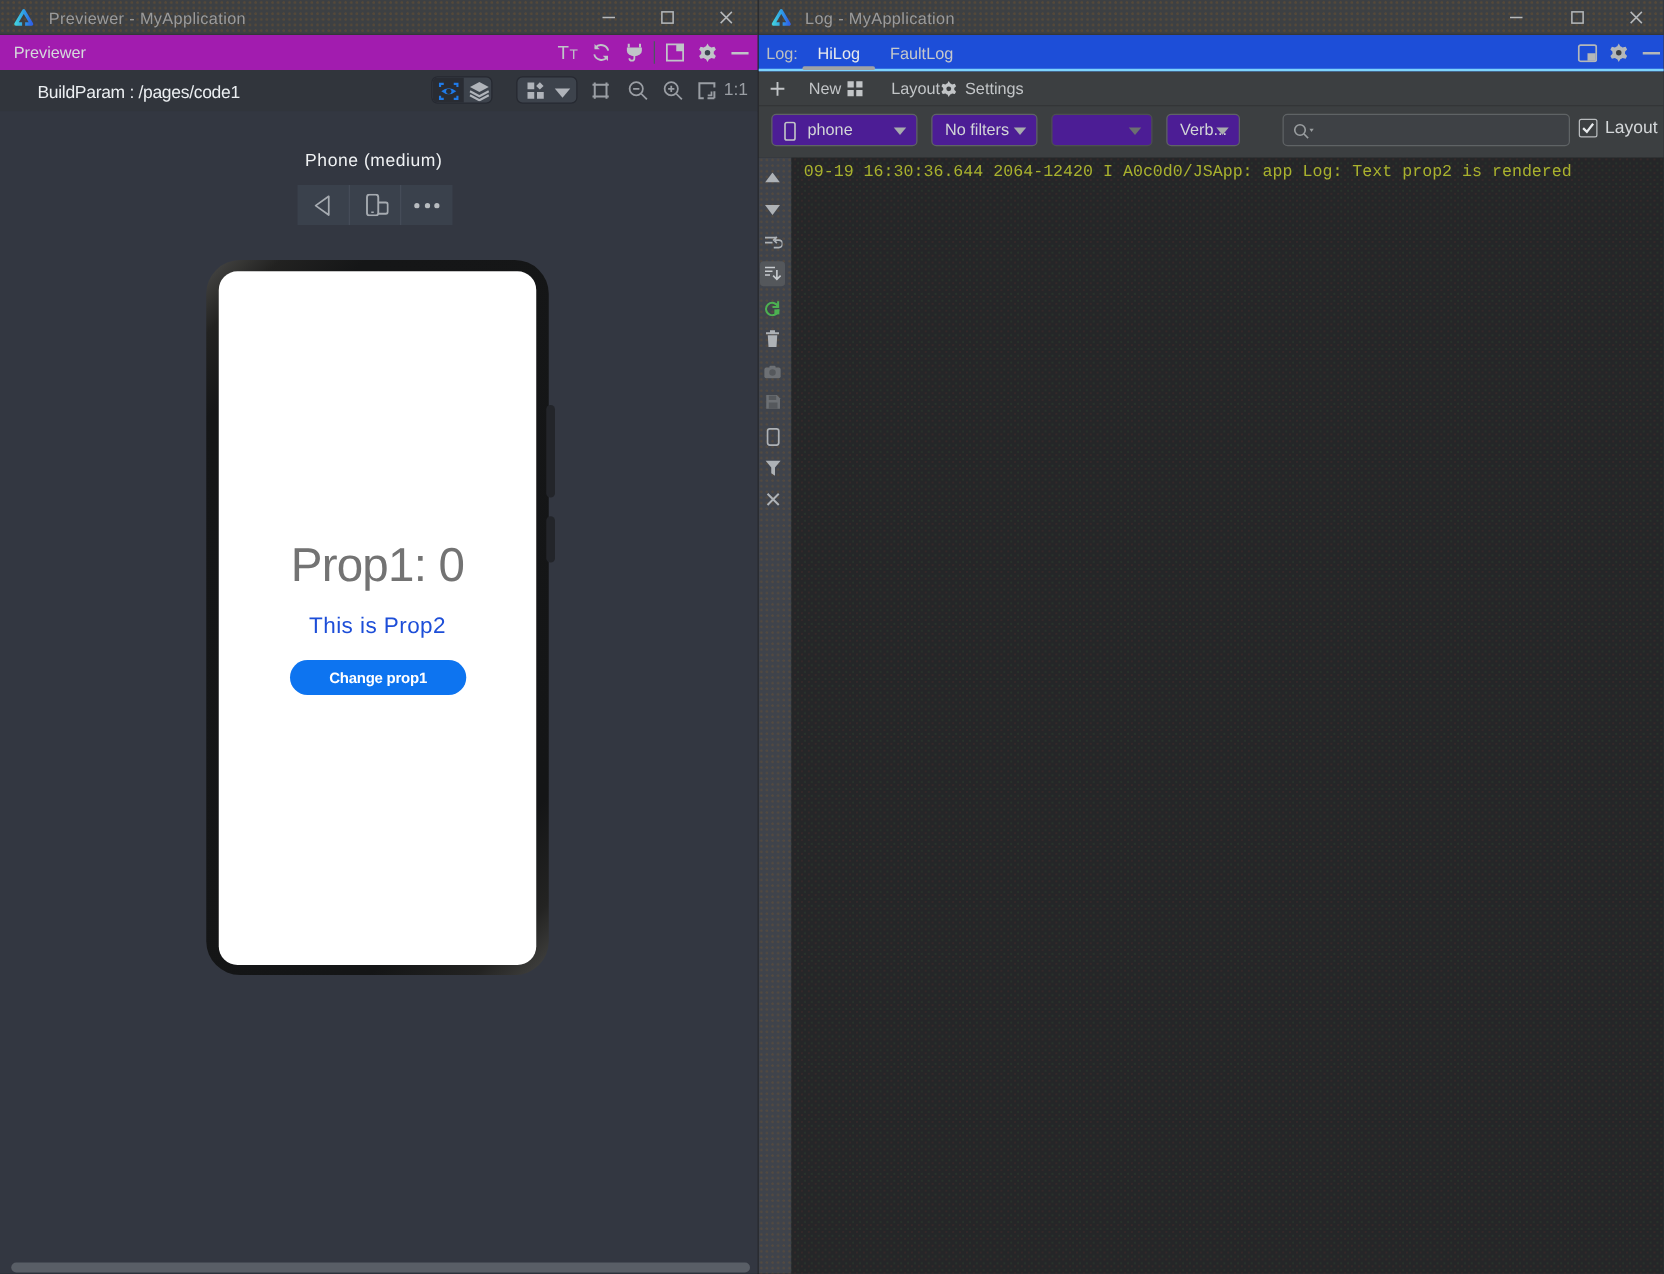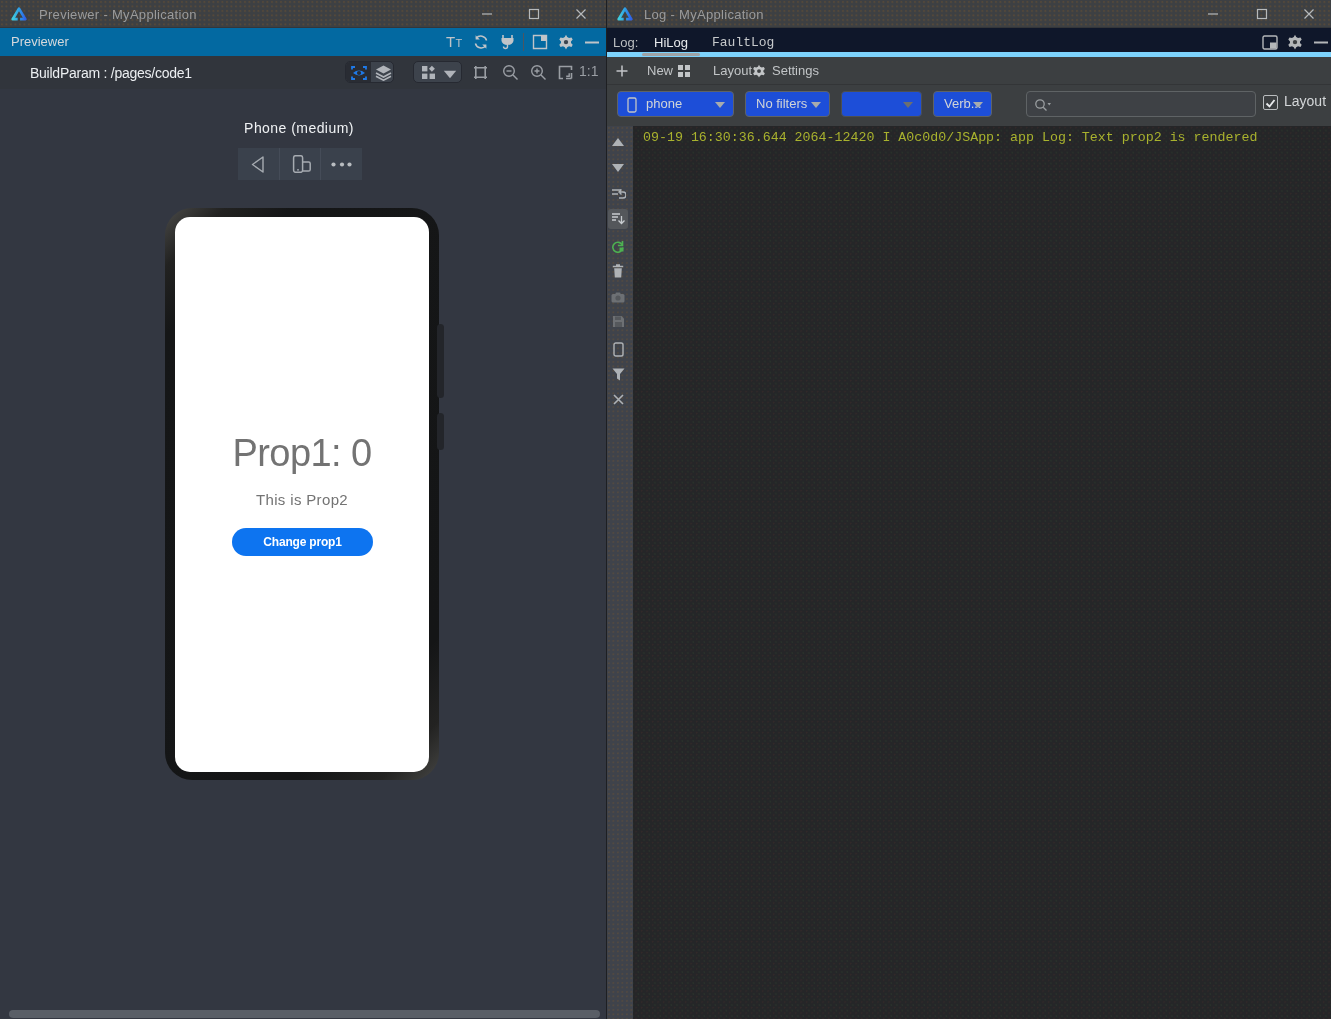--- a/index.html
+++ b/index.html
@@ -11,61 +11,61 @@
 
 .titlebar { position:absolute; left:0; top:0; right:0; height:28px; background:#3d4043; box-shadow:0 -1px 0 0 #343639 inset;
   background-image: radial-gradient(circle at 2px 2px, rgba(125,88,42,0.38) 0.8px, rgba(125,88,42,0) 1.3px);
   background-size: 4.5px 4.5px; }
 .titlebar .logo { position:absolute; left:11px; top:6px; }
 .titlebar .ttext { position:absolute; left:39px; top:7px; font-size:13px; color:#9b9b9b; letter-spacing:0.3px; }
 .wctrl { position:absolute; top:0; width:46px; height:28px; }
 .wctrl svg { position:absolute; left:50%; top:50%; transform:translate(-50%,-50%); }
 
 
-#prevbar { position:absolute; left:0; top:28px; width:606px; height:28px; background:#0369a1; }
+#prevbar { position:absolute; left:0; top:28px; width:606px; height:28px; background:#a21caf; }
 #prevbar .label { position:absolute; left:11px; top:6px; font-size:13px; color:#d6d9dc; }
 #buildbar { position:absolute; left:0; top:56px; width:606px; height:33px; background:#31353c; }
 #buildbar .label { position:absolute; left:30px; top:9px; font-size:14px; color:#eceff2; letter-spacing:-0.25px; }
 #preview { position:absolute; left:0; top:89px; width:606px; height:930px; background:#333741; }
 
 .devlabel { position:absolute; left:-4px; top:31px; width:606px; text-align:center; font-size:14px; color:#f0f2f4; letter-spacing:0.45px; }
 #btnbar { position:absolute; left:238px; top:59px; width:124px; height:32px; background:#3a414c; display:flex; }
 #btnbar .cell { flex:1; display:flex; align-items:center; justify-content:center; position:relative; }
 #btnbar .cell + .cell { border-left:1px solid #454c58; }
 
 
 #phone { position:absolute; left:165px; top:119px; width:274px; height:572px; border-radius:27px;
   background:linear-gradient(135deg,#4a4a48 0%,#222221 7%,#151617 15%,#141516 83%,#232322 93%,#454543 100%); }
 #screen { position:absolute; left:10px; top:9px; width:254px; height:555px; border-radius:15px; background:#ffffff; }
 .sidebtn { position:absolute; left:272px; width:7px; background:#23252a; border-radius:4px; }
 #prop1 { position:absolute; left:0; top:217px; width:254px; text-align:center; font-size:38px; line-height:38px; color:#737373; letter-spacing:-0.6px; }
-#prop2 { position:absolute; left:0; top:273px; width:254px; text-align:center; font-size:15px; line-height:20.5px; color:#737373; letter-spacing:0.35px; }
+#prop2 { position:absolute; left:0; top:273px; width:254px; text-align:center; font-size:18px; line-height:20.5px; color:#1d4ed8; letter-spacing:0.35px; }
 #chbtn { position:absolute; left:57px; top:311px; width:141px; height:28px; border-radius:14px; background:#0d74f0;
   color:#ffffff; font-size:12px; font-weight:bold; text-align:center; line-height:28px; letter-spacing:-0.2px; }
 #hscroll { position:absolute; left:9px; top:921px; width:591px; height:8px; border-radius:4px; background:#595e66; }
 
 
-#tabsrow { position:absolute; left:0; top:28px; width:724px; height:29px; background:#0f172a; border-bottom:5px solid #7dd3fc; }
+#tabsrow { position:absolute; left:0; top:28px; width:724px; height:29px; background:#1d4ed8; border-bottom:2px solid #7dd3fc; }
 #menurow { position:absolute; left:0; top:58px; width:724px; height:26px; background:#3c3f41; }
 #filterrow { position:absolute; left:0; top:84px; width:724px; height:42px; background:#3c3f41; box-shadow:0 1px 0 0 #333537 inset; }
 #logarea { position:absolute; left:0; top:126px; width:724px; height:893px; background:#252628;
   background-image: radial-gradient(circle at 1.5px 1.5px, rgba(150,60,50,0.13) 0.7px, rgba(150,60,50,0) 1.1px),
                     radial-gradient(circle at 4px 4.5px, rgba(70,130,60,0.13) 0.7px, rgba(70,130,60,0) 1.1px);
   background-size: 5.5px 5.5px, 5.5px 5.5px; }
 #gutter { position:absolute; left:0; top:126px; width:26px; height:893px; background:#3f434b;
   background-image: radial-gradient(circle at 2px 2px, rgba(125,88,42,0.32) 0.8px, rgba(125,88,42,0) 1.2px);
   background-size: 4.5px 4.5px; }
 #logline { position:absolute; left:36px; top:130px; font-family:"Liberation Mono", monospace; font-size:13.3px; color:#a9b22e; white-space:pre; }
 
 .tabtxt { position:absolute; top:7px; font-size:13px; color:#c6c9cb; }
 #hilog-ul { position:absolute; left:35px; top:25px; width:58px; height:3px; border-radius:2px; background:#9fa3a6; }
 
 .menuitem { position:absolute; top:5px; font-size:13px; color:#c2c5c7; }
 
-.dd { position:absolute; top:7px; height:26px; border:1px solid #5f6365; border-radius:4px; background:#1d4ed8; }
+.dd { position:absolute; top:7px; height:26px; border:1px solid #5f6365; border-radius:4px; background:#4c1d95; }
 .dd .txt { position:absolute; left:28px; top:4px; font-size:13px; color:#d2d5d7; }
 .dd .arr { position:absolute; right:8px; top:10px; width:0; height:0; border-left:5px solid transparent; border-right:5px solid transparent; border-top:6px solid #a7abad; }
 #search { position:absolute; left:419px; top:7px; width:230px; height:26px; border:1px solid #5f6365; border-radius:4px; background:#3e4145; }
 #regexbox { position:absolute; left:656px; top:11px; width:15px; height:15px; border:1px solid #b9bcbe; border-radius:2px; background:#3c3f41; }
 #regexlbl { position:absolute; left:677px; top:9px; font-size:14px; color:#d4d7d9; }
 
 .gicon { position:absolute; left:1px; width:20px; height:20px; display:flex; align-items:center; justify-content:center; }
 </style>
 </head>
 <body>
@@ -238,21 +238,21 @@
     <div class="wctrl" style="left:679px">
         <svg width="12" height="12" viewBox="0 0 12 12">
           <path d="M1.5 1.5 L10.5 10.5 M10.5 1.5 L1.5 10.5" stroke="#b6b9bb" stroke-width="1.2"></path>
         </svg>
       </div>
   </div>
   <div id="tabsrow">
     <div class="tabtxt" style="left:6px;color:#bcbfc1;">Log:</div>
     <div class="tabtxt" style="left:47px;color:#e8eaec;">HiLog</div>
     <div id="hilog-ul"></div>
-    <div class="tabtxt" style="left:105px;font-family:Liberation Mono, monospace;">FaultLog</div>
+    <div class="tabtxt" style="left:105px;">FaultLog</div>
     <svg style="position:absolute;left:655px;top:7px;" width="16" height="15" viewBox="0 0 16 15">
         <rect x="1" y="1" width="14" height="13" rx="1.5" fill="none" stroke="#b4b7b9" stroke-width="1.4"></rect>
         <path d="M8 7.5 H14.5 V13.5 H8 Z" fill="#b4b7b9"></path>
       </svg>
     <svg style="position:absolute;left:680px;top:6px;" width="16" height="16" viewBox="0 0 16 16">
         <path d="M8 0.8 L9.2 3 A5.2 5.2 0 0 1 11 4 L13.5 3.4 L14.7 5.6 L13 7.4 A5.2 5.2 0 0 1 13 9 L14.7 10.7 L13.5 12.9 L11 12.3 A5.2 5.2 0 0 1 9.2 13.3 L8 15.5 L6.8 13.3 A5.2 5.2 0 0 1 5 12.3 L2.5 12.9 L1.3 10.7 L3 9 A5.2 5.2 0 0 1 3 7.4 L1.3 5.6 L2.5 3.4 L5 4 A5.2 5.2 0 0 1 6.8 3 Z" fill="#b4b7b9"></path>
         <circle cx="8" cy="8.1" r="2.2" fill="#3c3f41"></circle>
       </svg>
     <svg style="position:absolute;left:707px;top:13px;" width="14" height="3" viewBox="0 0 14 3">
         <path d="M0 1.5 H14" stroke="#b4b7b9" stroke-width="2"></path>

